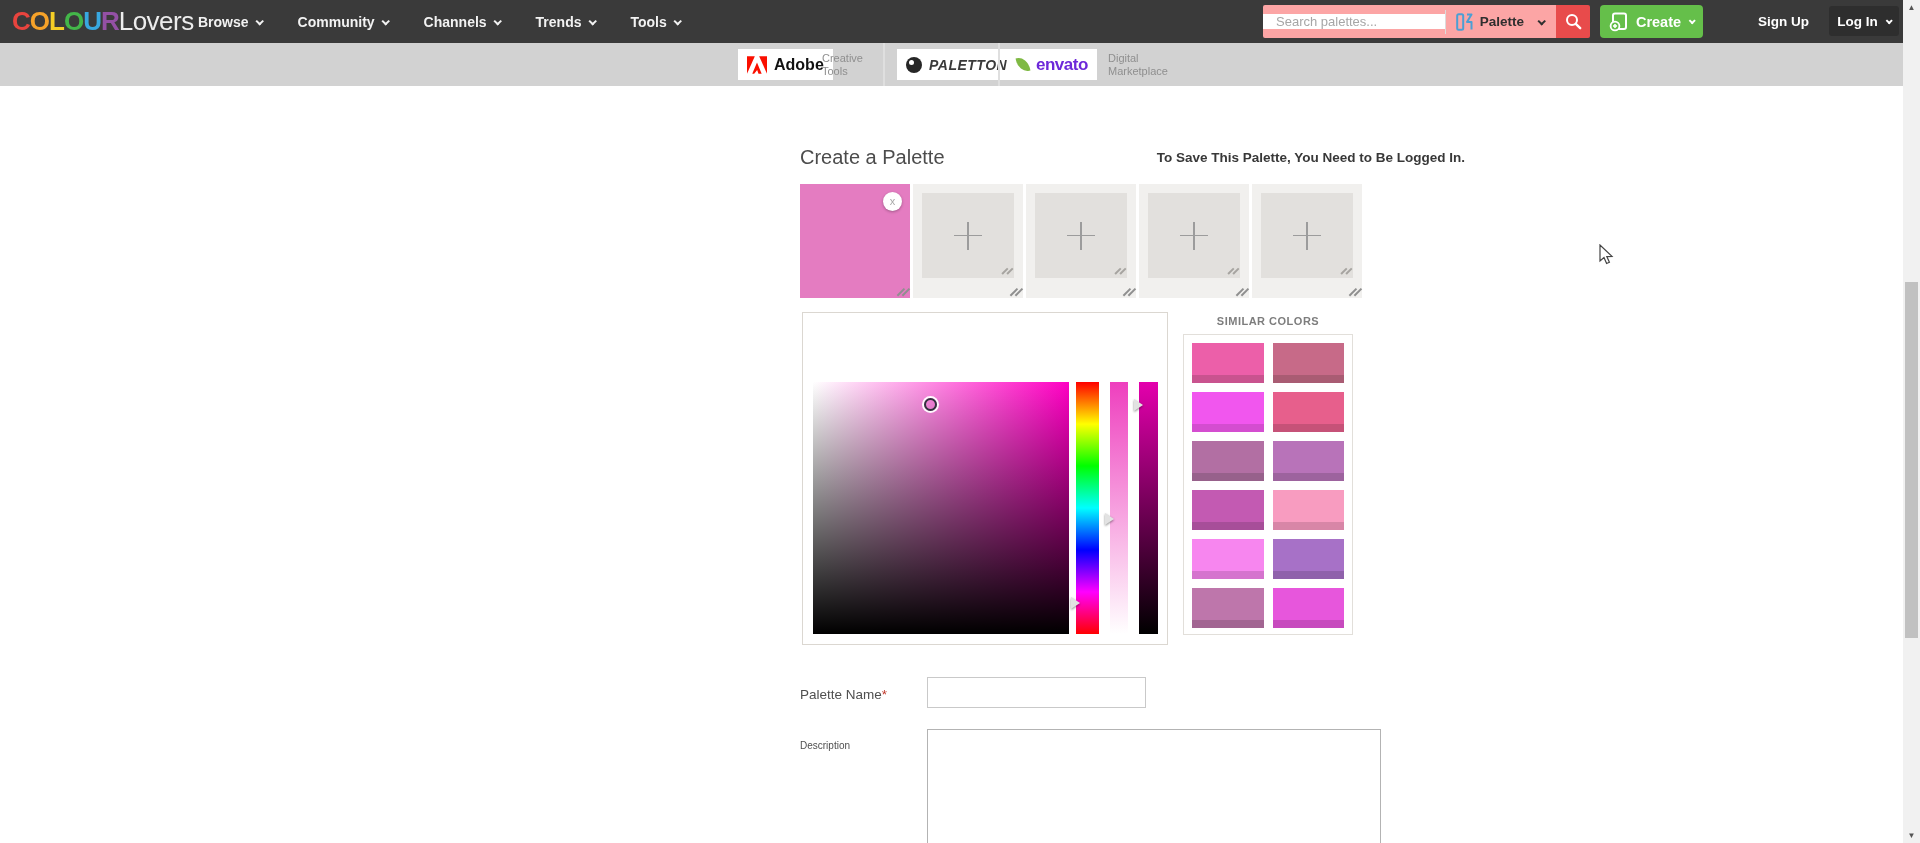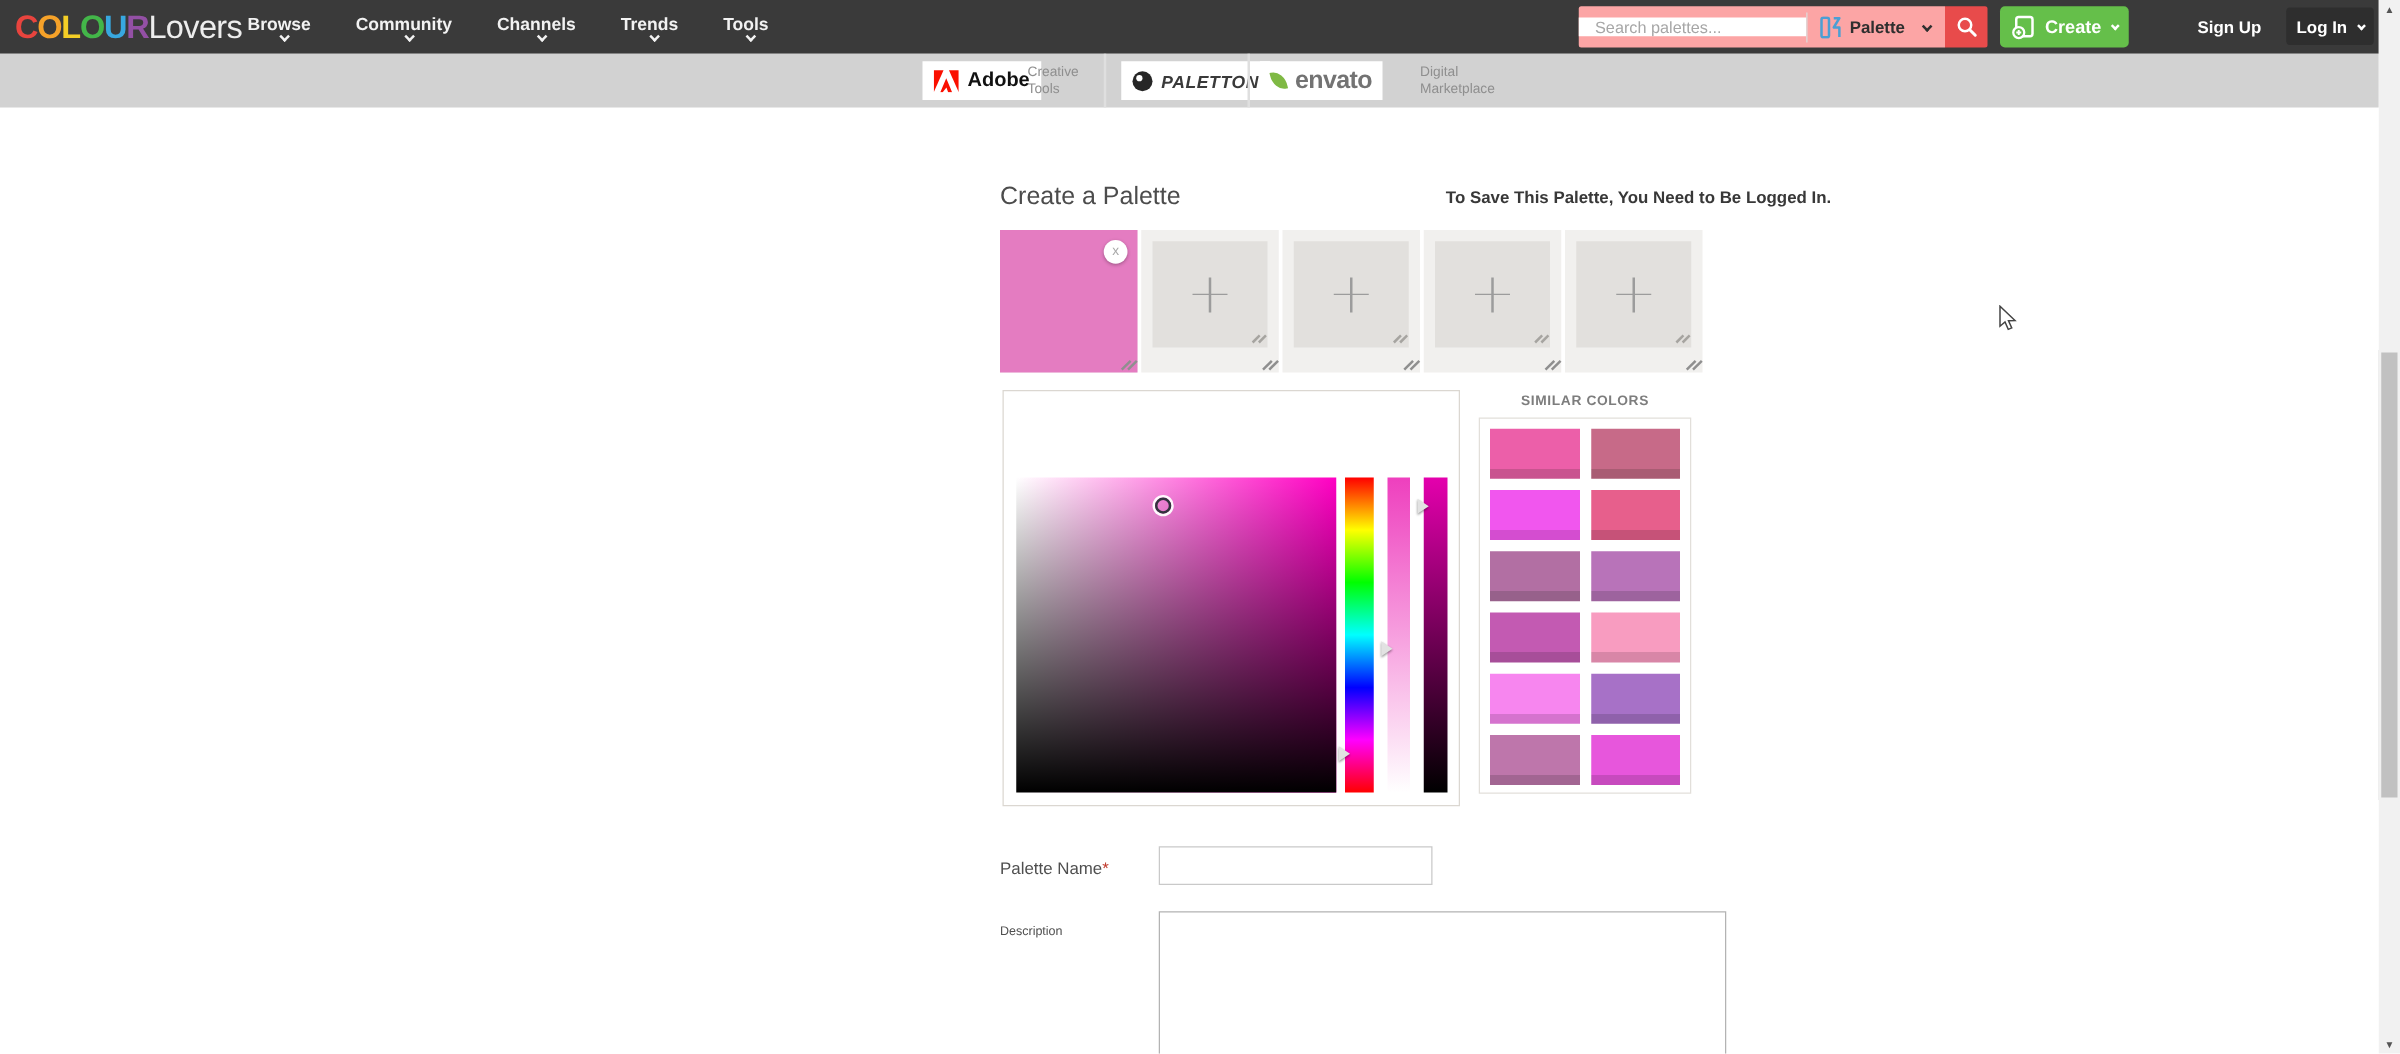--- a/index.html
+++ b/index.html
@@ -6,21 +6,21 @@
   html,body { background:#fff; }
   body { font-family:"Liberation Sans", sans-serif; }
   #viewport { position:relative; width:1920px; height:843px; background:#fff; overflow:hidden; }
 
   
   .topbar { position:absolute; left:0; top:0; width:1903px; height:43px; background:#3a3a3a; }
   .logo { position:absolute; left:12px; top:0; height:43px; display:flex; align-items:center; cursor:pointer; }
   .logo-colour { font-size:26px; font-weight:bold; letter-spacing:-1px; }
   .logo-rest { font-size:26px; font-weight:normal; color:#ededed; letter-spacing:-0.5px; }
   .nav-menu { position:absolute; left:198px; top:0; height:43px; display:flex; align-items:center; gap:36px; }
-  .nav-item { color:#f2f2f2; font-size:14px; font-weight:bold; display:flex; align-items:center; cursor:pointer; white-space:nowrap;flex-direction:column; }
+  .nav-item { color:#f2f2f2; font-size:14px; font-weight:bold; display:flex; align-items:center; cursor:pointer; white-space:nowrap; }
   .chev { display:inline-block; width:6px; height:6px; border-right:2px solid currentColor; border-bottom:2px solid currentColor; transform:rotate(45deg) translateY(-1px); margin-left:7px; }
   .search-box { position:absolute; left:1263px; top:5px; width:293px; height:33px; background:#fca5a5; border-radius:2px 0 0 2px; display:flex; align-items:center; }
   .search-box input { flex:1; min-width:0; border:none; outline:none; font-size:13px; color:#555; padding:0 10px 0 13px; font-family:inherit; }
   .search-box input::placeholder { color:#a6a6a6; }
   .search-divider { width:1px; height:24px; background:#dcdcdc; }
   .search-type { display:flex; align-items:center; gap:7px; padding:0 12px 0 10px; cursor:pointer; color:#2f2f2f; font-size:13.5px; font-weight:bold; }
   .search-btn { position:absolute; left:1556px; top:5px; width:34px; height:33px; background:#e84b4b; border-radius:0 2px 2px 0; display:flex; align-items:center; justify-content:center; cursor:pointer; }
   .create-btn { position:absolute; left:1600px; top:5px; width:103px; height:33px; background:#65bf4a; border-radius:4px; display:flex; align-items:center; justify-content:center; gap:8px; color:#fff; font-size:14.5px; font-weight:bold; cursor:pointer; }
   .create-btn .chev { width:5px; height:5px; margin-left:0; }
   .signup { position:absolute; left:1744px; top:0; height:43px; display:flex; align-items:center; padding:0 14px; color:#fff; font-size:13.5px; font-weight:bold; cursor:pointer; }
@@ -33,23 +33,23 @@
   .sp-adobe { left:738px; }
   .sp-adobe-name { font-size:16px; font-weight:bold; color:#111; }
   .sp-tagline { position:absolute; font-size:11px; color:#8f8f8f; line-height:1.2; }
   .sp-tag-adobe { left:822px; top:9px; width:56px; }
   .sp-vdiv { position:absolute; top:0; width:2px; height:43px; background:#dfdfdf; }
   .sp-paletton { left:897px; }
   .sp-paletton-name { font-size:14px; font-weight:bold; font-style:italic; color:#3a3a3a; letter-spacing:0.5px; }
   .pal-circle { width:16px; height:16px; border-radius:50%; background:#262626; position:relative; }
   .pal-circle::after { content:""; position:absolute; left:3px; top:3px; width:5px; height:5px; border-radius:50%; background:#fff; }
   .sp-envato { left:1008px; }
-  .sp-envato-name { font-size:20px; font-weight:bold; color:#737373; letter-spacing:-0.5px; }
+  .sp-envato-name { font-size:17px; font-weight:bold; color:#6d28d9; letter-spacing:-0.5px; }
   .leaf { width:12px; height:15px; background:#7fb944; border-radius:0 90% 0 90%; transform:rotate(-12deg); }
-  .sp-tag-envato { left:1108px; top:9px; width:80px;margin-left:28px; }
+  .sp-tag-envato { left:1108px; top:9px; width:80px; }
 
   
   .page-title { position:absolute; left:800px; top:146px; font-size:20px; color:#4c4c4c; }
   .login-notice { position:absolute; right:455px; top:150px; font-size:13.5px; font-weight:bold; color:#383838; }
 
   
   .palette-row { position:absolute; left:800px; top:184px; width:562px; height:114px; display:flex; gap:3px; }
   .slot-cell { width:110px; height:114px; background:#f1f0ee; position:relative; flex:none; cursor:pointer; }
   .color-fill { position:absolute; inset:0; }
   .remove-btn { position:absolute; top:8px; right:8px; width:19px; height:19px; background:#fff; border-radius:50%; color:#a9a9a9; font-size:11px; line-height:19px; text-align:center; box-shadow:0 1px 3px rgba(0,0,0,.3); cursor:pointer; }

